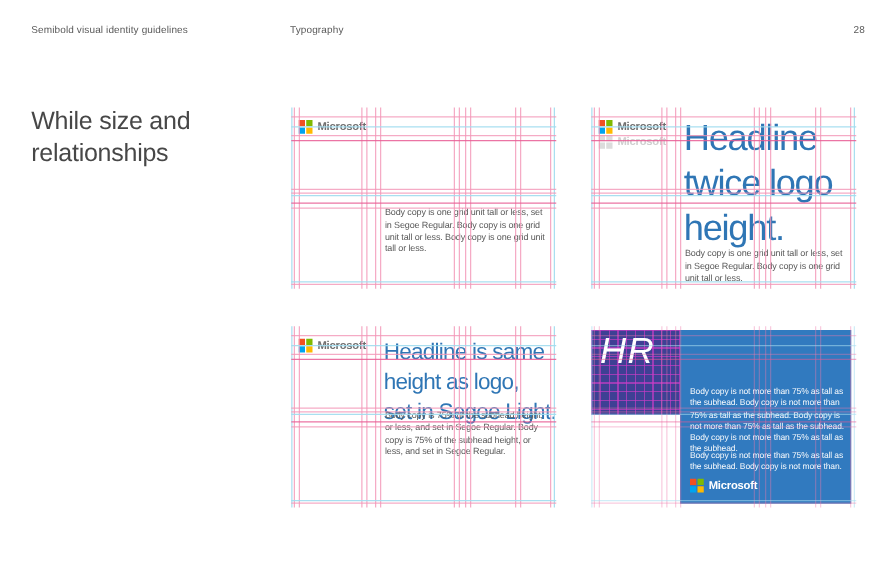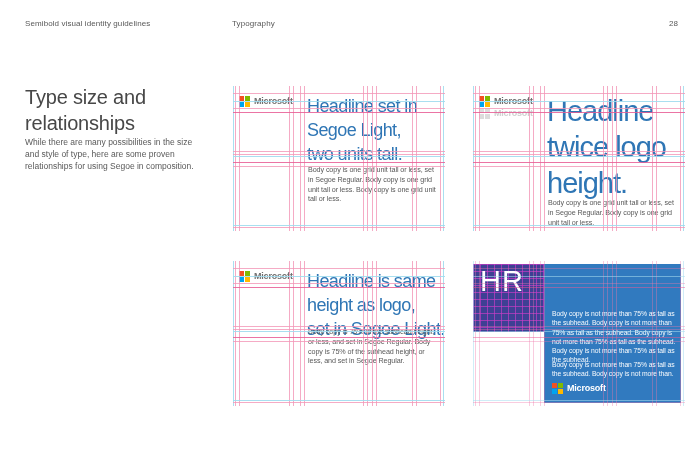--- a/index.html
+++ b/index.html
@@ -6,21 +6,21 @@
   html,body { background:#e8e8e8; }
   .page {
     position:relative; width:700px; height:452px; background:#ffffff;
     font-family:"Liberation Sans", sans-serif; overflow:hidden;
     color:#595959;
   }
   
   .hdr-item { position:absolute; top:19px; font-size:8px; color:#595959; letter-spacing:.1px; }
   .hdr-left { left:25px; }
   .hdr-center { left:232px; }
-  .hdr-right { right:22px; }
+  .hdr-right { right:8px; }
 
   
   .intro-title {
     position:absolute; left:25px; top:84px; width:190px;
     font-size:20px; line-height:26px; font-weight:400; color:#474747;
     white-space:pre-line; letter-spacing:-0.2px;
   }
   .intro-body {
     position:absolute; left:25px; top:136px; width:172px;
     font-size:8.5px; line-height:12px; color:#595959;
@@ -59,20 +59,21 @@
   #p2 .bodycopy { top:112px; width:130px; }
   #p3 .bodycopy { top:66px; width:132px; }
 
   
   .hr-square {
     position:absolute; left:0; top:3px; width:72px; height:68px;
     background-color:#3e4094;
     background-image:
       repeating-linear-gradient(to right, rgba(205,60,200,.65) 0 1px, transparent 1px 7px),
       repeating-linear-gradient(to bottom, rgba(205,60,200,.65) 0 1px, transparent 1px 7px);
+    font-style: italic;
   }
   .hr-square .monogram {
     position:absolute; left:7px; top:1px; color:#ffffff;
     font-size:29px; font-weight:300; letter-spacing:1px;
   }
   .blue-card {
     position:absolute; left:71px; top:3px; width:137px; height:139px;
     background:#317abf; color:#ffffff;
   }
   .blue-card .subhead {
@@ -101,37 +102,33 @@
 </style>
 </head>
 <body>
 
 <div class="page">
 
   <span class="hdr-item hdr-left">Semibold visual identity guidelines</span>
   <span class="hdr-item hdr-center">Typography</span>
   <span class="hdr-item hdr-right">28</span>
 
-  <h1 class="intro-title">Type size and
+  <h1 class="intro-title">While size and
 relationships</h1>
-  <p class="intro-body">While there are many possibilities in the size and style of type, here are some proven relationships for using Segoe in composition.</p>
 
   <div class="panel" id="p1">
     <div class="mslogo logo-main">
       <span class="tiles">
           <i class="t1"></i>
           <i class="t2"></i>
           <i class="t3"></i>
           <i class="t4"></i>
         </span>
       <span class="word">Microsoft</span>
     </div>
-    <div class="headline">Headline set in
-Segoe Light,
-two units tall.</div>
     <div class="bodycopy">Body copy is one grid unit tall or less, set in Segoe Regular. Body copy is one grid unit tall or less. Body copy is one grid unit tall or less.</div>
     <div class="grid-overlay">
         <div class="gl glv cyan" style="left: 0px;"></div>
         <div class="gl glv cyan" style="left: 210px;"></div>
         <div class="gl glv pink" style="left: 2px;"></div>
         <div class="gl glv pink" style="left: 6px;"></div>
         <div class="gl glv pink" style="left: 56px;"></div>
         <div class="gl glv pink" style="left: 60px;"></div>
         <div class="gl glv pink" style="left: 67px;"></div>
         <div class="gl glv pink" style="left: 71px;"></div>

